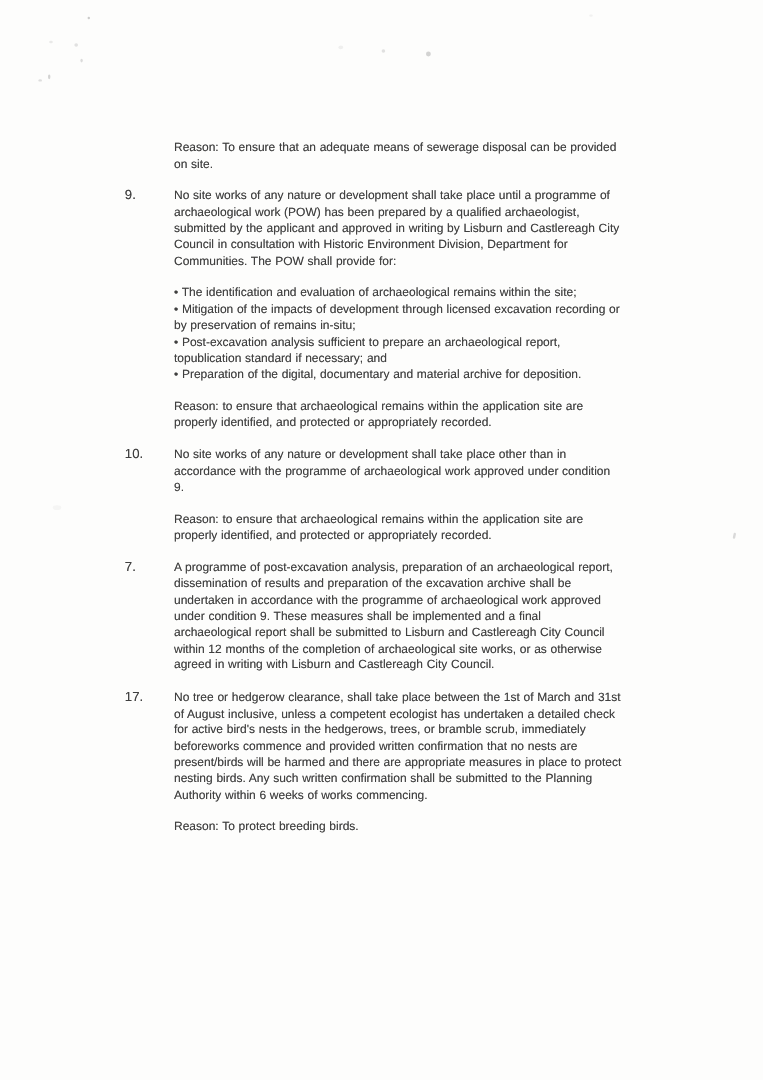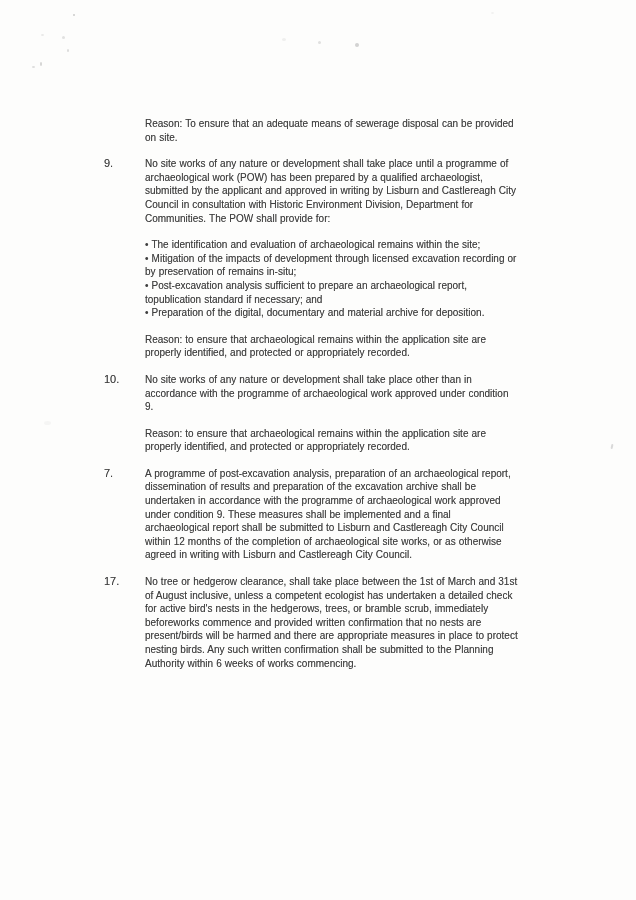--- a/index.html
+++ b/index.html
@@ -137,18 +137,19 @@
     <section class="item">
       <div class="num">17.</div>
       <div class="body">
         <p class="para">No tree or hedgerow clearance, shall take place between the 1st of March and 31st
 of August inclusive, unless a competent ecologist has undertaken a detailed check
 for active bird's nests in the hedgerows, trees, or bramble scrub, immediately
 beforeworks commence and provided written confirmation that no nests are
 present/birds will be harmed and there are appropriate measures in place to protect
 nesting birds. Any such written confirmation shall be submitted to the Planning
 Authority within 6 weeks of works commencing.</p>
+        <p class="para">Reason: To protect breeding birds.</p>
       </div>
     </section>
 
 
   </div>
 </div>
 
 </body></html>

